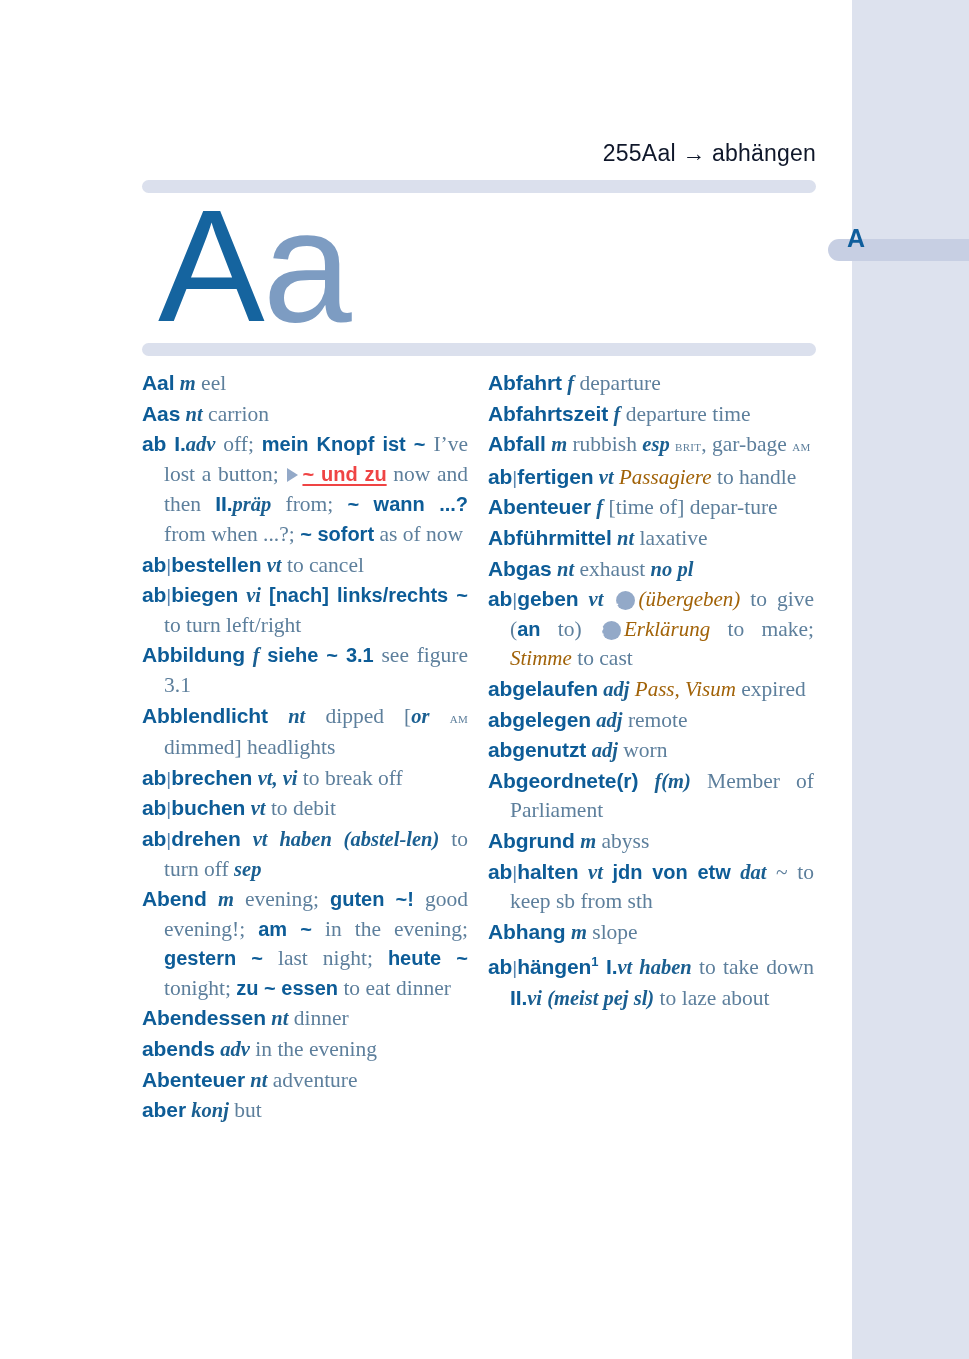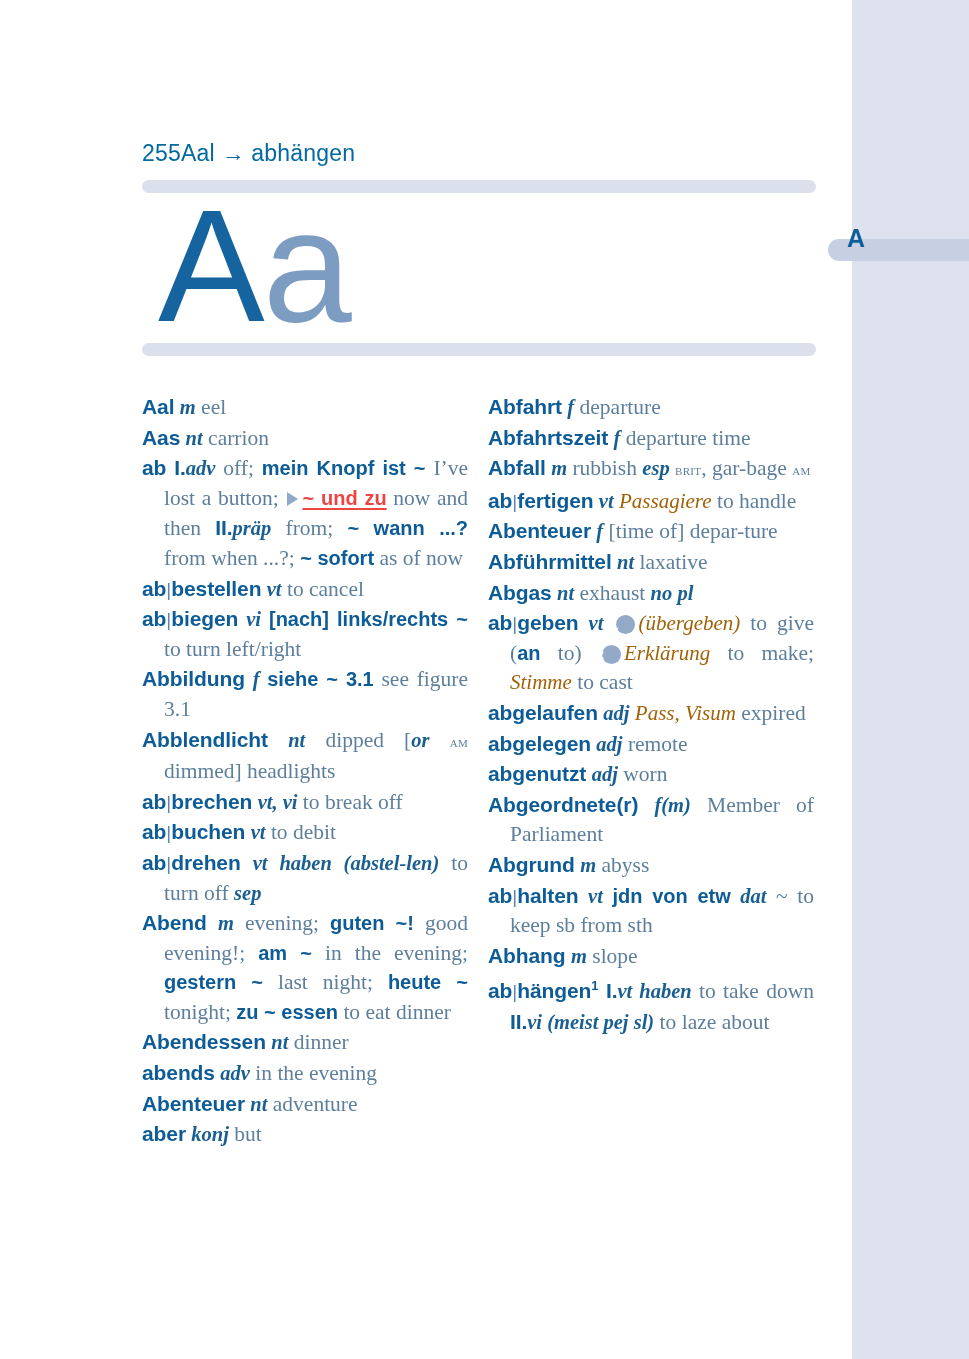--- a/index.html
+++ b/index.html
@@ -47,25 +47,25 @@
     width: 852px; height: 1359px;
     background: #ffffff;
   }
 
   
   #running-head {
     position: absolute;
     left: 142px; top: 140px;
     width: 674px;
     display: flex;
-    justify-content: flex-start;
+    justify-content: flex-end;
     align-items: baseline;
     font-family: "Liberation Sans", sans-serif;
     font-size: 23px;
-    color: #0369a1;
+    color: #0f172a;
     letter-spacing: 0.2px;
   }
   #page-number { font-weight: normal; }
   #head-range  { font-weight: normal; }
 
   .rule {
     position: absolute;
     left: 142px;
     width: 674px;
     height: 13px;
@@ -86,21 +86,21 @@
     line-height: 145px;
     letter-spacing: -2px;
     white-space: nowrap;
   }
   #letter-upper { color: #15649f; -webkit-text-stroke: 0px; }
   #letter-lower { color: #7d9cc2; }
 
   
   #columns {
     position: absolute;
-    left: 142px; top: 392px;
+    left: 142px; top: 368px;
     width: 680px;
     display: flex;
     gap: 20px;
   }
   .col { width: 326px; }
 
   .entry {
     font-family: "Liberation Serif", serif;
     font-size: 21.5px;
     line-height: 29.6px;

